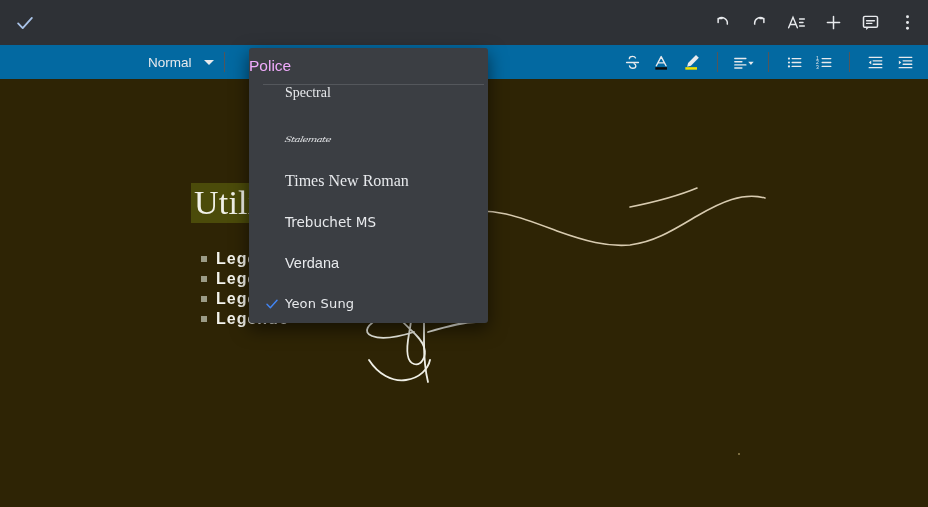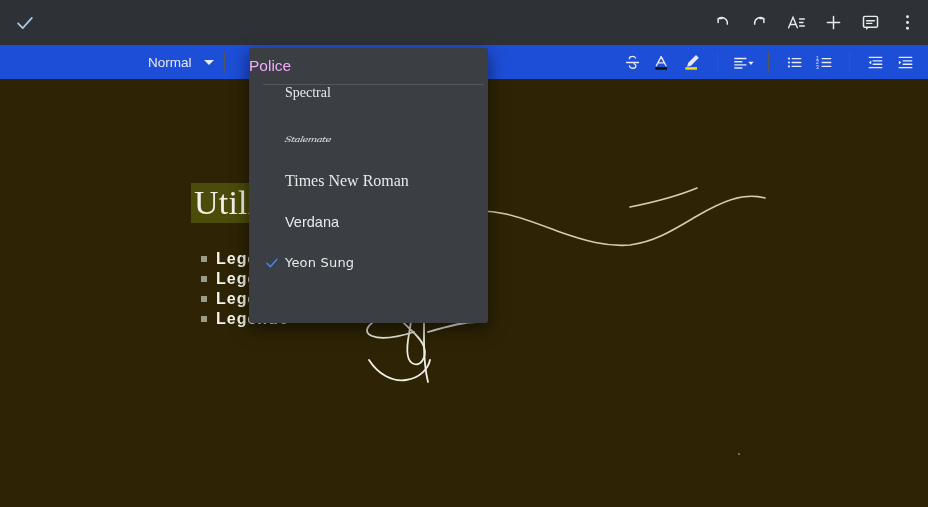--- a/index.html
+++ b/index.html
@@ -21,21 +21,21 @@
   .topbar-right {
     margin-left: auto; display: flex; align-items: center;
     padding-right: 10px; gap: 16px;
   }
   .ic { display: inline-flex; align-items: center; justify-content: center; }
   .ic svg { display: block; }
 
   
   .toolbar {
     position: absolute; left: 0; top: 45px; width: 928px; height: 34px;
-    background: #1d4ed8;
+    background: #0369a1;
     display: flex; align-items: center;
   }
   .style-chip {
     display: flex; align-items: center; gap: 12px;
     margin-left: 148px; color: #e8eaed; font-size: 13.5px;
     white-space: nowrap;
   }
   .chip-caret { width: 0; height: 0; border-left: 5px solid transparent;
     border-right: 5px solid transparent; border-top: 5px solid #e8eaed; }
   .vsep { width: 1px; height: 20px; background: #53565a; margin: 0 10px; }
@@ -291,20 +291,23 @@
       </div>
 
       <div class="menu-item">
         <span class="f-stalemate">Stalemate</span>
       </div>
 
       <div class="menu-item">
         <span class="f-times">Times New Roman</span>
       </div>
 
+      <div class="menu-item">
+        <span class="f-trebuchet">Trebuchet MS</span>
+      </div>
 
       <div class="menu-item">
         <span class="f-verdana">Verdana</span>
       </div>
 
       <div class="menu-item">
         <span class="check">
           <svg width="16" height="16" viewBox="0 0 24 24">
             <path d="M4.5 12.5l5 5 10-11" fill="none" stroke="#4285f4" stroke-width="2.2" stroke-linecap="round" stroke-linejoin="round"></path>
           </svg>

